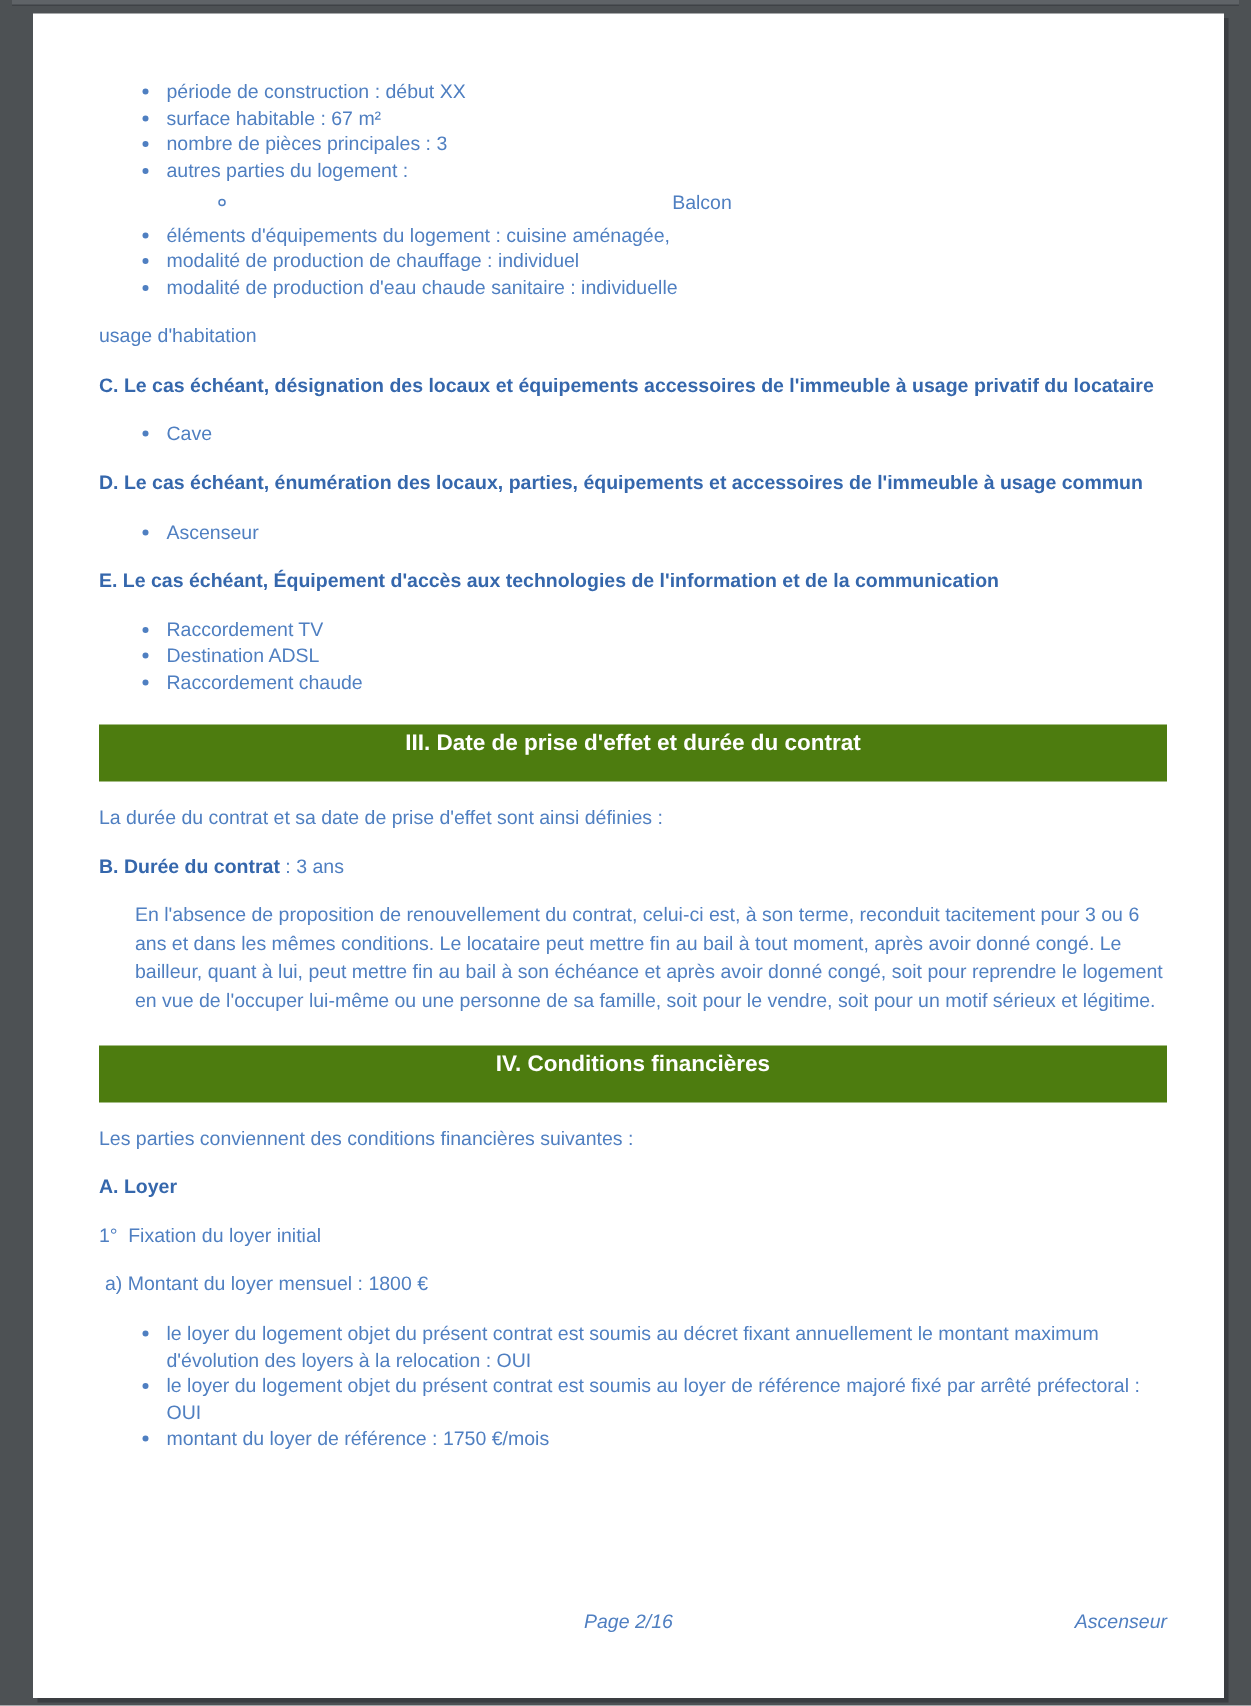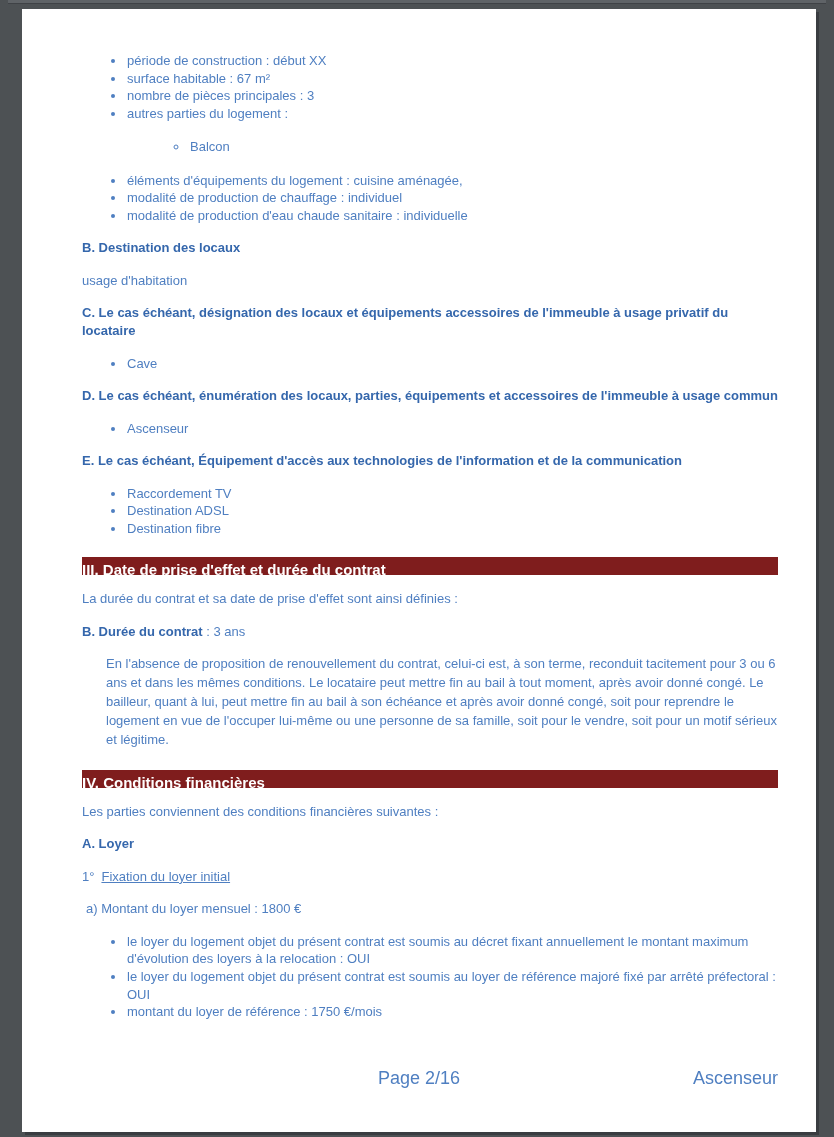--- a/index.html
+++ b/index.html
@@ -13,46 +13,47 @@
   .prev-page-edge {
     position: absolute; top: 0; left: 8px; width: 818px; height: 3px;
     background: #5f6367; border-bottom: 1px solid #3f4246;
   }
   .page {
     position: absolute; left: 22px; top: 9px;
     width: 794px; height: 1123px;
     background: #ffffff;
     box-shadow: 3px 3px 0 #3a3d41;
     box-sizing: border-box;
-    padding: 28px 38px 0 60px;
+    padding: 28px 38px 0 44px;
     color: #4f7fc1;
     font-size: 13px;
     line-height: 1.35;
   }
   p { margin: 15px 0; }
   .heading { font-weight: bold; color: #3567ac; }
   .nowrap { white-space: nowrap; }
   ul.blist { margin: 15px 0; padding-left: 44px; list-style: disc; }
   ul.blist li { padding-left: 1px; }
-  ul.sublist { margin: 16px; padding-left: 46px; list-style: circle; }
+  ul.sublist { margin: 4px; padding-left: 46px; list-style: circle; text-align: center; }
   .band {
-    background: #7f1d1d;
+    background: #4d7c0f;
     color: #ffffff;
     font-weight: bold;
     font-size: 15px;
-    height: 18px;
+    text-align: center;
+    height: 38px;
     line-height: 25px;
     margin: 20px 0 9px 0;
   }
   .para { line-height: 1.45; margin-left: 24px; }
   .indent-sm { padding-left: 4px; }
-  .underline { text-decoration: underline; margin-left: 7px; }
+  .underline { margin-left: 7px; }
   .footer {
     position: absolute; left: 38px; right: 38px; bottom: 42px;
-    display: flex; font-size: 18px; justify-content: space-between;
+    display: flex; font-style: italic; font-size: 13px; justify-content: space-between;
   }
   .f-left { flex: 1; }
   .f-center { flex: 1; text-align: center; }
   .f-right { flex: 1; text-align: right; }
 </style>
 </head>
 <body>
 
 <div class="prev-page-edge"></div>
 
@@ -66,38 +67,37 @@
       <span>autres parties du logement :</span>
       <ul class="sublist">
         <li>Balcon</li>
       </ul>
     </li>
     <li>éléments d'équipements du logement : cuisine aménagée,</li>
     <li>modalité de production de chauffage : individuel</li>
     <li>modalité de production d'eau chaude sanitaire : individuelle</li>
   </ul>
 
-  <p class="heading">B. Destination des locaux</p>
   <p>usage d'habitation</p>
 
   <p class="heading">C. Le cas échéant, désignation des locaux et équipements accessoires de l'immeuble à usage privatif du locataire</p>
   <ul class="blist">
     <li>Cave</li>
   </ul>
 
   <p class="heading nowrap">D. Le cas échéant, énumération des locaux, parties, équipements et accessoires de l'immeuble à usage commun</p>
   <ul class="blist">
     <li>Ascenseur</li>
   </ul>
 
   <p class="heading">E. Le cas échéant, Équipement d'accès aux technologies de l'information et de la communication</p>
   <ul class="blist">
     <li>Raccordement TV</li>
     <li>Destination ADSL</li>
-    <li>Destination fibre</li>
+    <li>Raccordement chaude</li>
   </ul>
 
   <div class="band">III. Date de prise d'effet et durée du contrat</div>
 
   <p>La durée du contrat et sa date de prise d'effet sont ainsi définies :</p>
 
 
   <p>
     <span class="heading">B. Durée du contrat</span><span> : 3 ans</span>
   </p>

